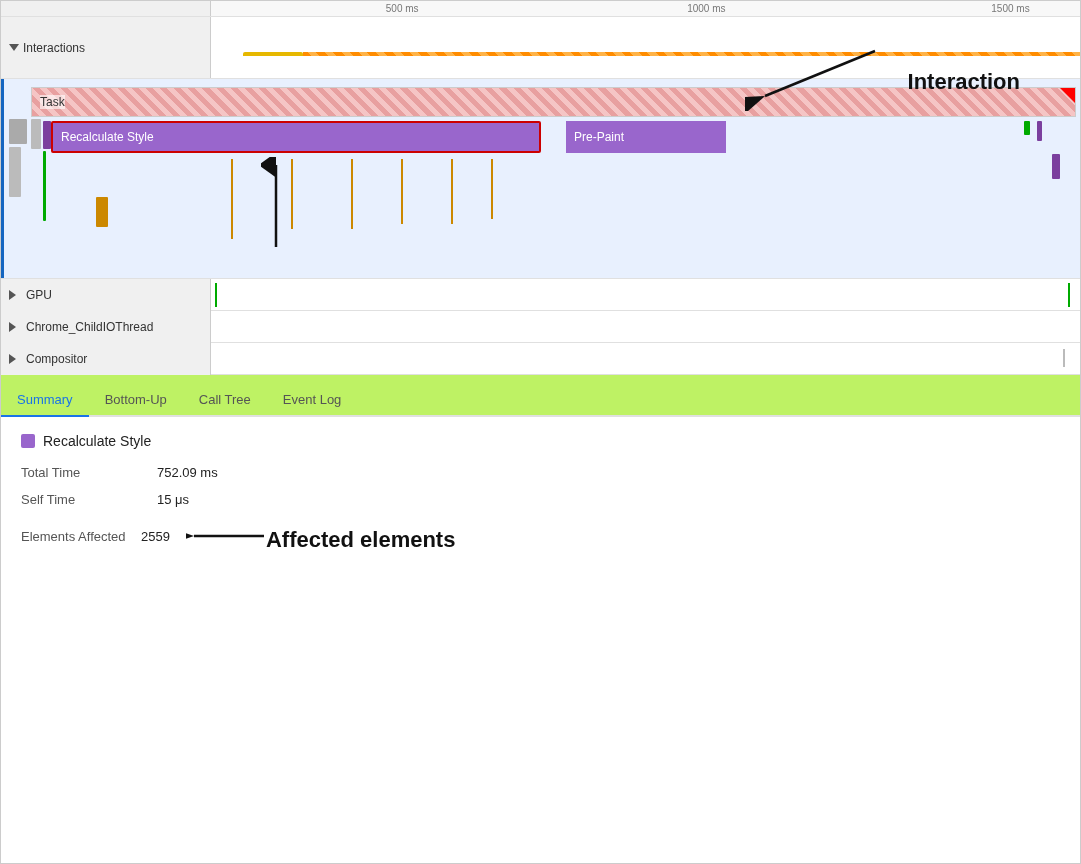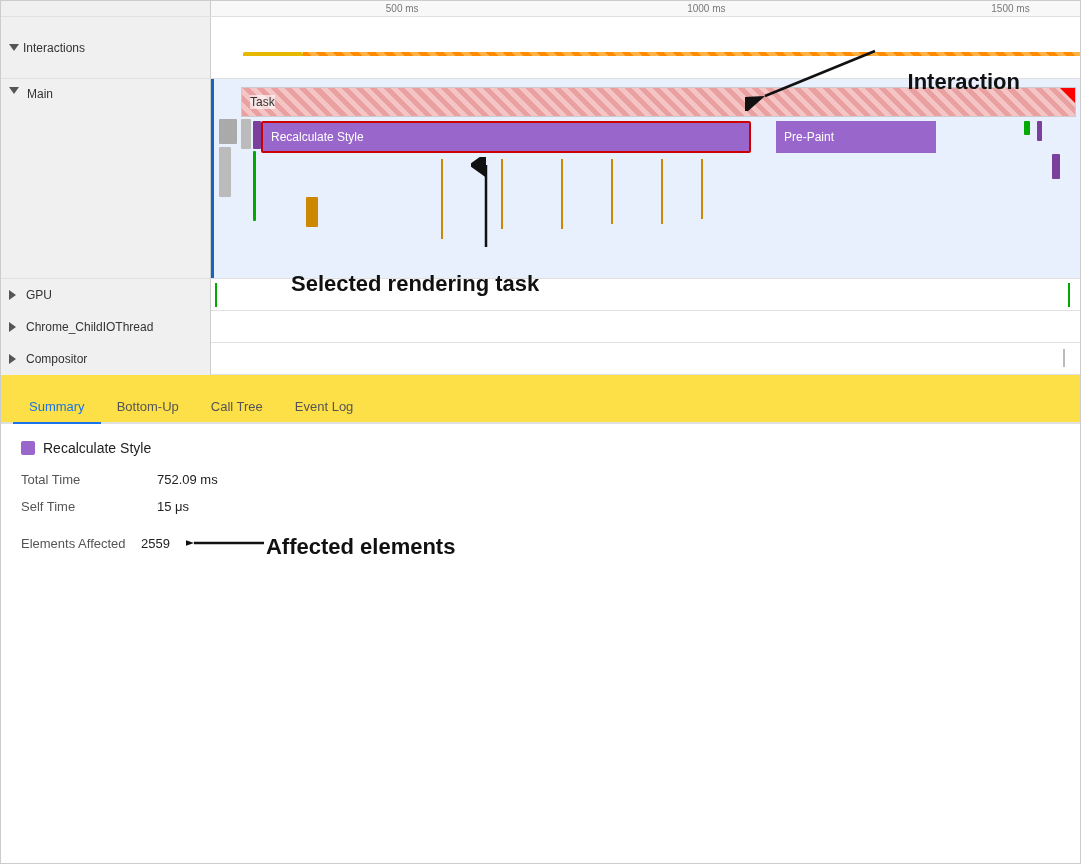--- a/index.html
+++ b/index.html
@@ -206,24 +206,24 @@
     .thin-track-content {
       flex: 1;
       position: relative;
       background: #fff;
     }
 
     
     .tabs-bar {
       display: flex;
       align-items: flex-end;
-      height: 49px;
-      background: #fde047;
+      height: 42px;
+      background: #bef264;
       border-bottom: 2px solid #e0e0e0;
-      padding: 0 12px;
+      padding: 0 0;
       gap: 0;
     }
     .tab {
       padding: 8px 16px;
       font-size: 13px;
       color: #555;
       cursor: pointer;
       border-bottom: 2px solid transparent;
       margin-bottom: -2px;
       white-space: nowrap;
@@ -299,24 +299,20 @@
     </div>
     <div class="interaction-bar-area">
       <div class="yellow-block"></div>
       <div class="interaction-bar">
         
       </div>
     </div>
   </div>
 
   <div style="display:flex; height:200px; border-bottom:1px solid #e0e0e0; background:#fff; position:relative;">
-    <div class="row-header" style="height:100%; display:flex; align-items:flex-start; padding-top:8px;">
-      <span class="triangle-down"></span>
-      <span style="margin-left:4px;">Main</span>
-    </div>
     <div style="flex:1; position:relative; overflow:hidden; background:#e8f0fe;">
 
       <div style="position:absolute; left:0; top:0; bottom:0; width:3px; background:#1565c0;"></div>
 
       <div class="small-block" style="left:8px;top:40px;width:18px;height:25px;background:#aaa;"></div>
       <div class="small-block" style="left:30px;top:40px;width:10px;height:30px;background:#bbb;"></div>
       <div class="small-block" style="left:8px;top:68px;width:12px;height:50px;background:#bbb;"></div>
 
       <div class="small-block" style="left:42px;top:42px;width:8px;height:28px;background:#7b3f9e;"></div>
 
@@ -352,21 +348,20 @@
         <defs>
           <marker id="arrowhead-up" markerWidth="10" markerHeight="7" refX="5" refY="7" orient="auto">
             <polygon points="0 7, 5 0, 10 7" fill="#111"></polygon>
           </marker>
         </defs>
         <line x1="15" y1="90" x2="15" y2="8" stroke="#111" stroke-width="2.5" marker-end="url(#arrowhead-up)"></line>
       </svg>
     </div>
   </div>
 
-  <div style="position:absolute; left:290px; top:270px; font-size:22px; font-weight:700; color:#111; pointer-events:none; z-index:10; white-space:nowrap;">Selected rendering task</div>
 
   <div style="position:absolute; right:60px; top:68px; font-size:22px; font-weight:700; color:#111; pointer-events:none; z-index:10; white-space:nowrap;">Interaction</div>
 
   <svg style="position:absolute;right:195px;top:40px;width:140px;height:70px;pointer-events:none;z-index:10;">
     <defs>
       <marker id="arrowhead-dl" markerWidth="10" markerHeight="7" refX="0" refY="3.5" orient="auto">
         <polygon points="10 0, 0 3.5, 10 7" fill="#111"></polygon>
       </marker>
     </defs>
     <line x1="130" y1="10" x2="20" y2="55" stroke="#111" stroke-width="2.5" marker-end="url(#arrowhead-dl)"></line>

